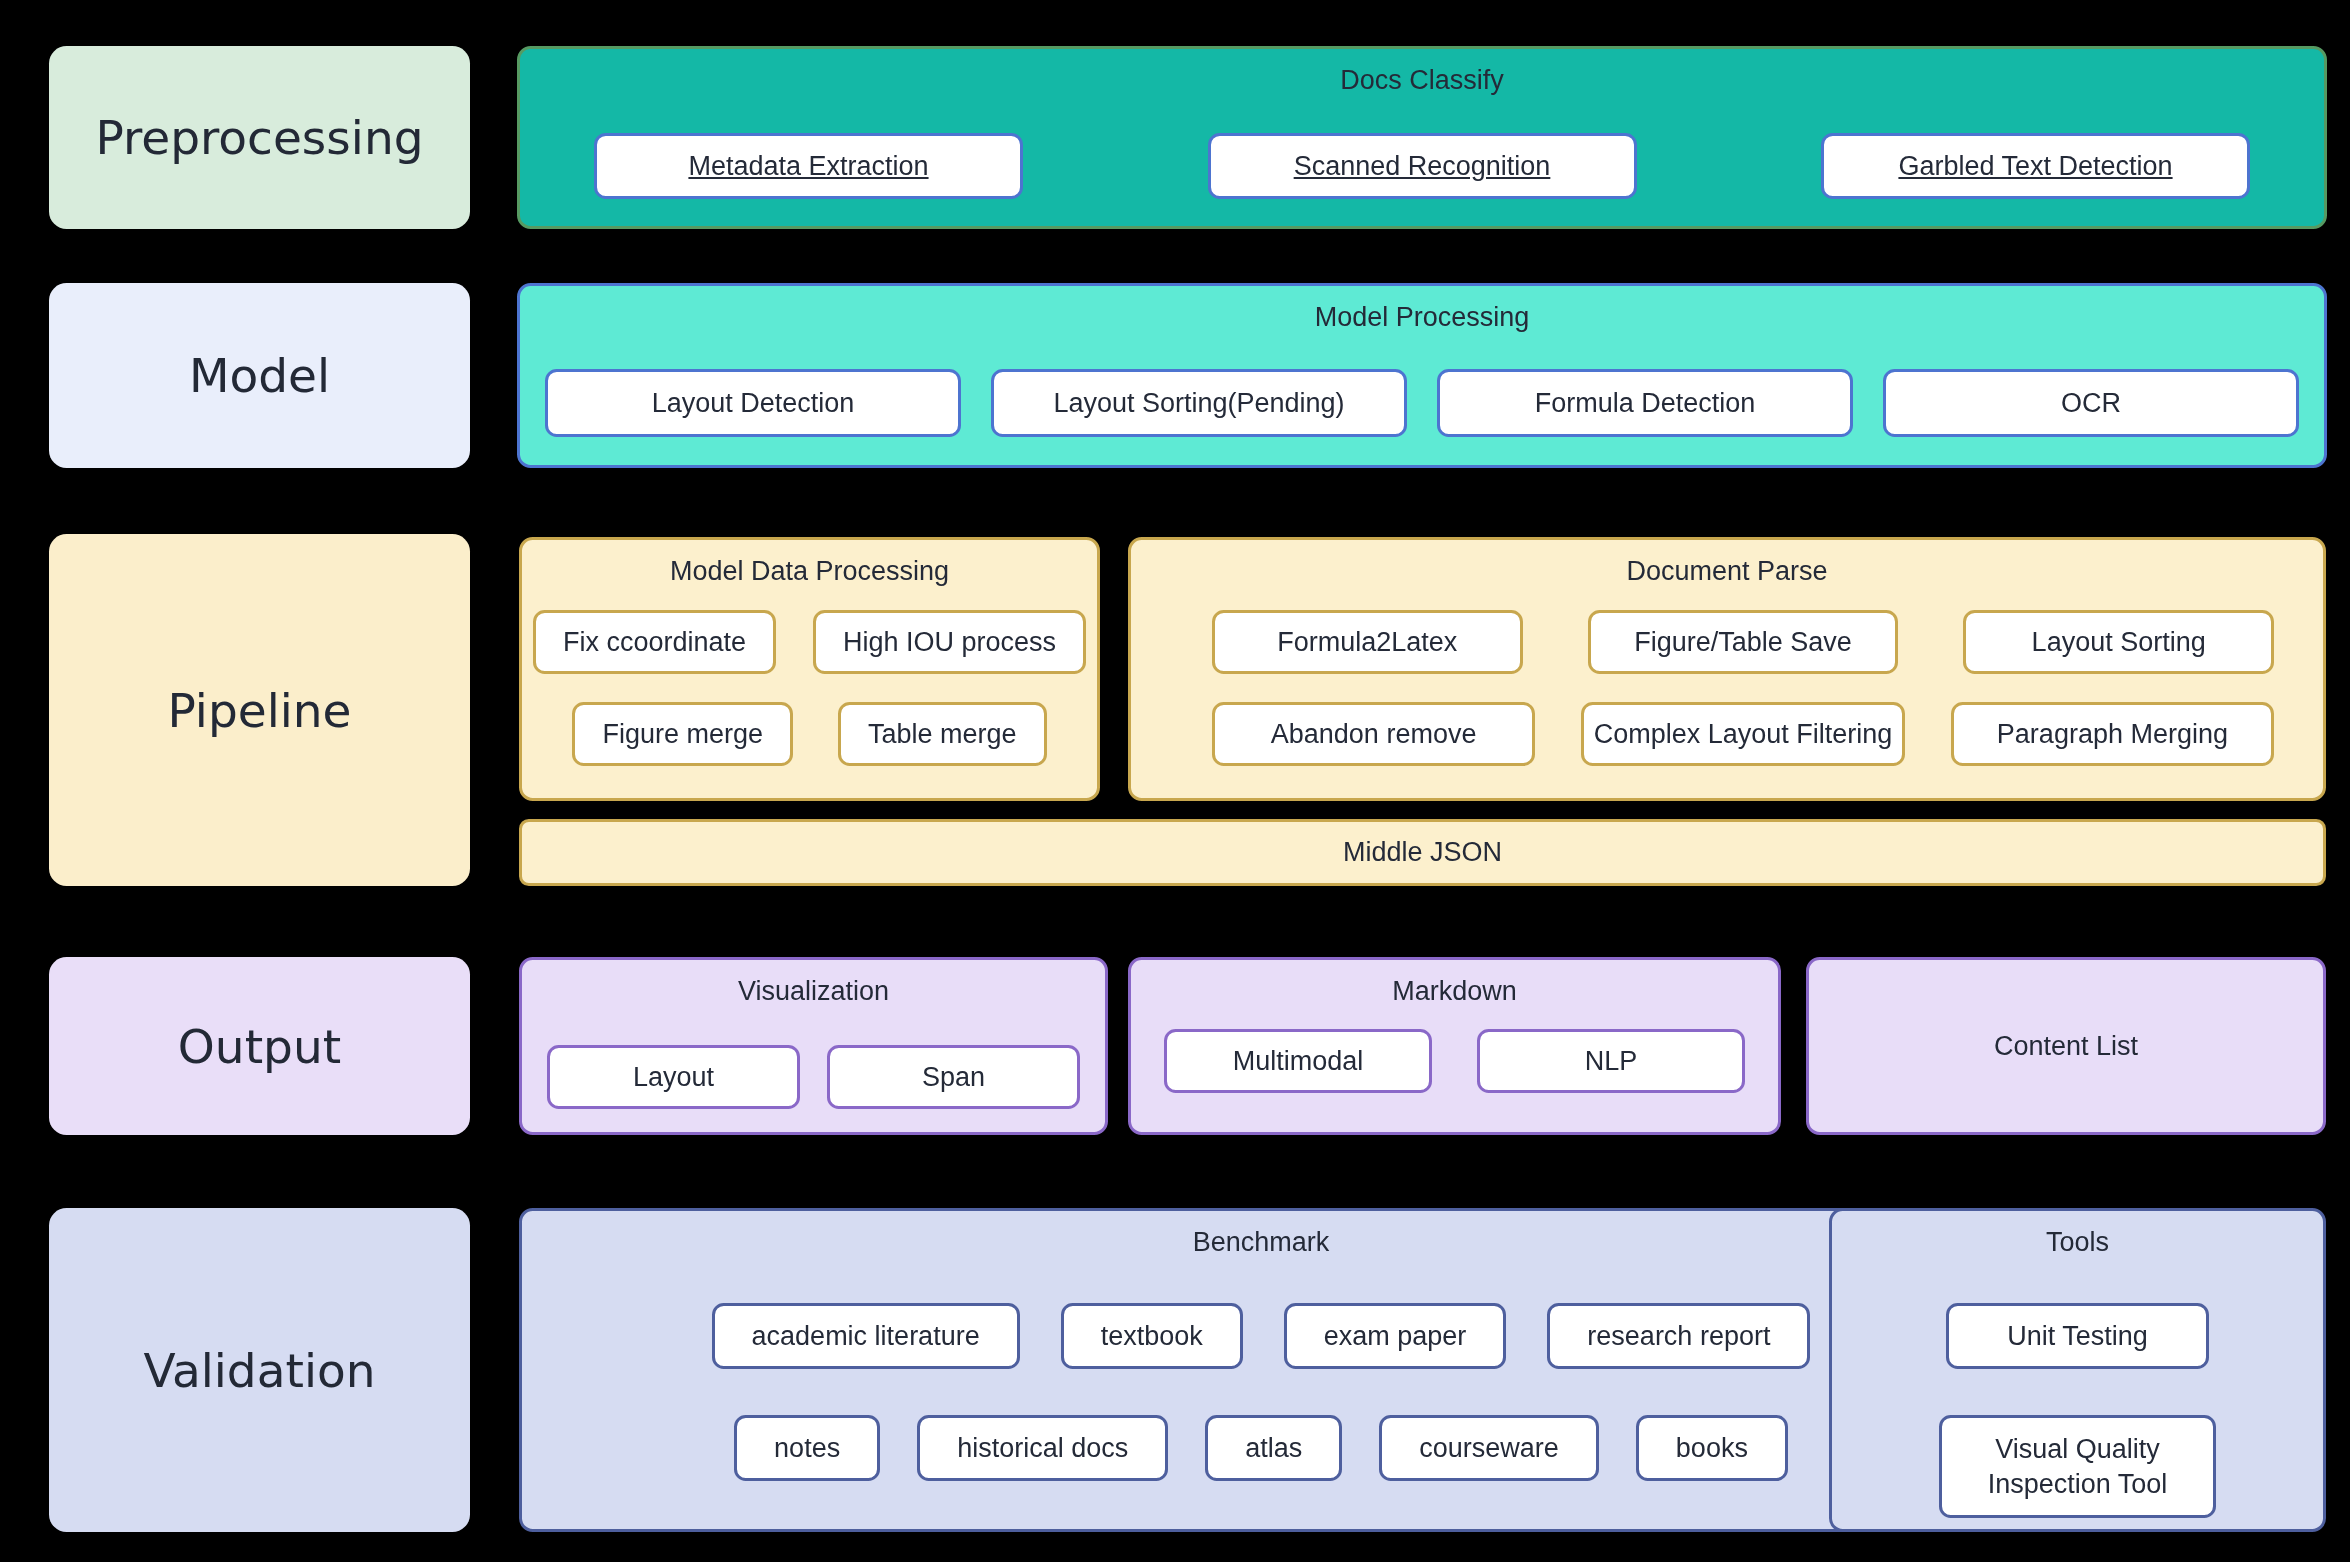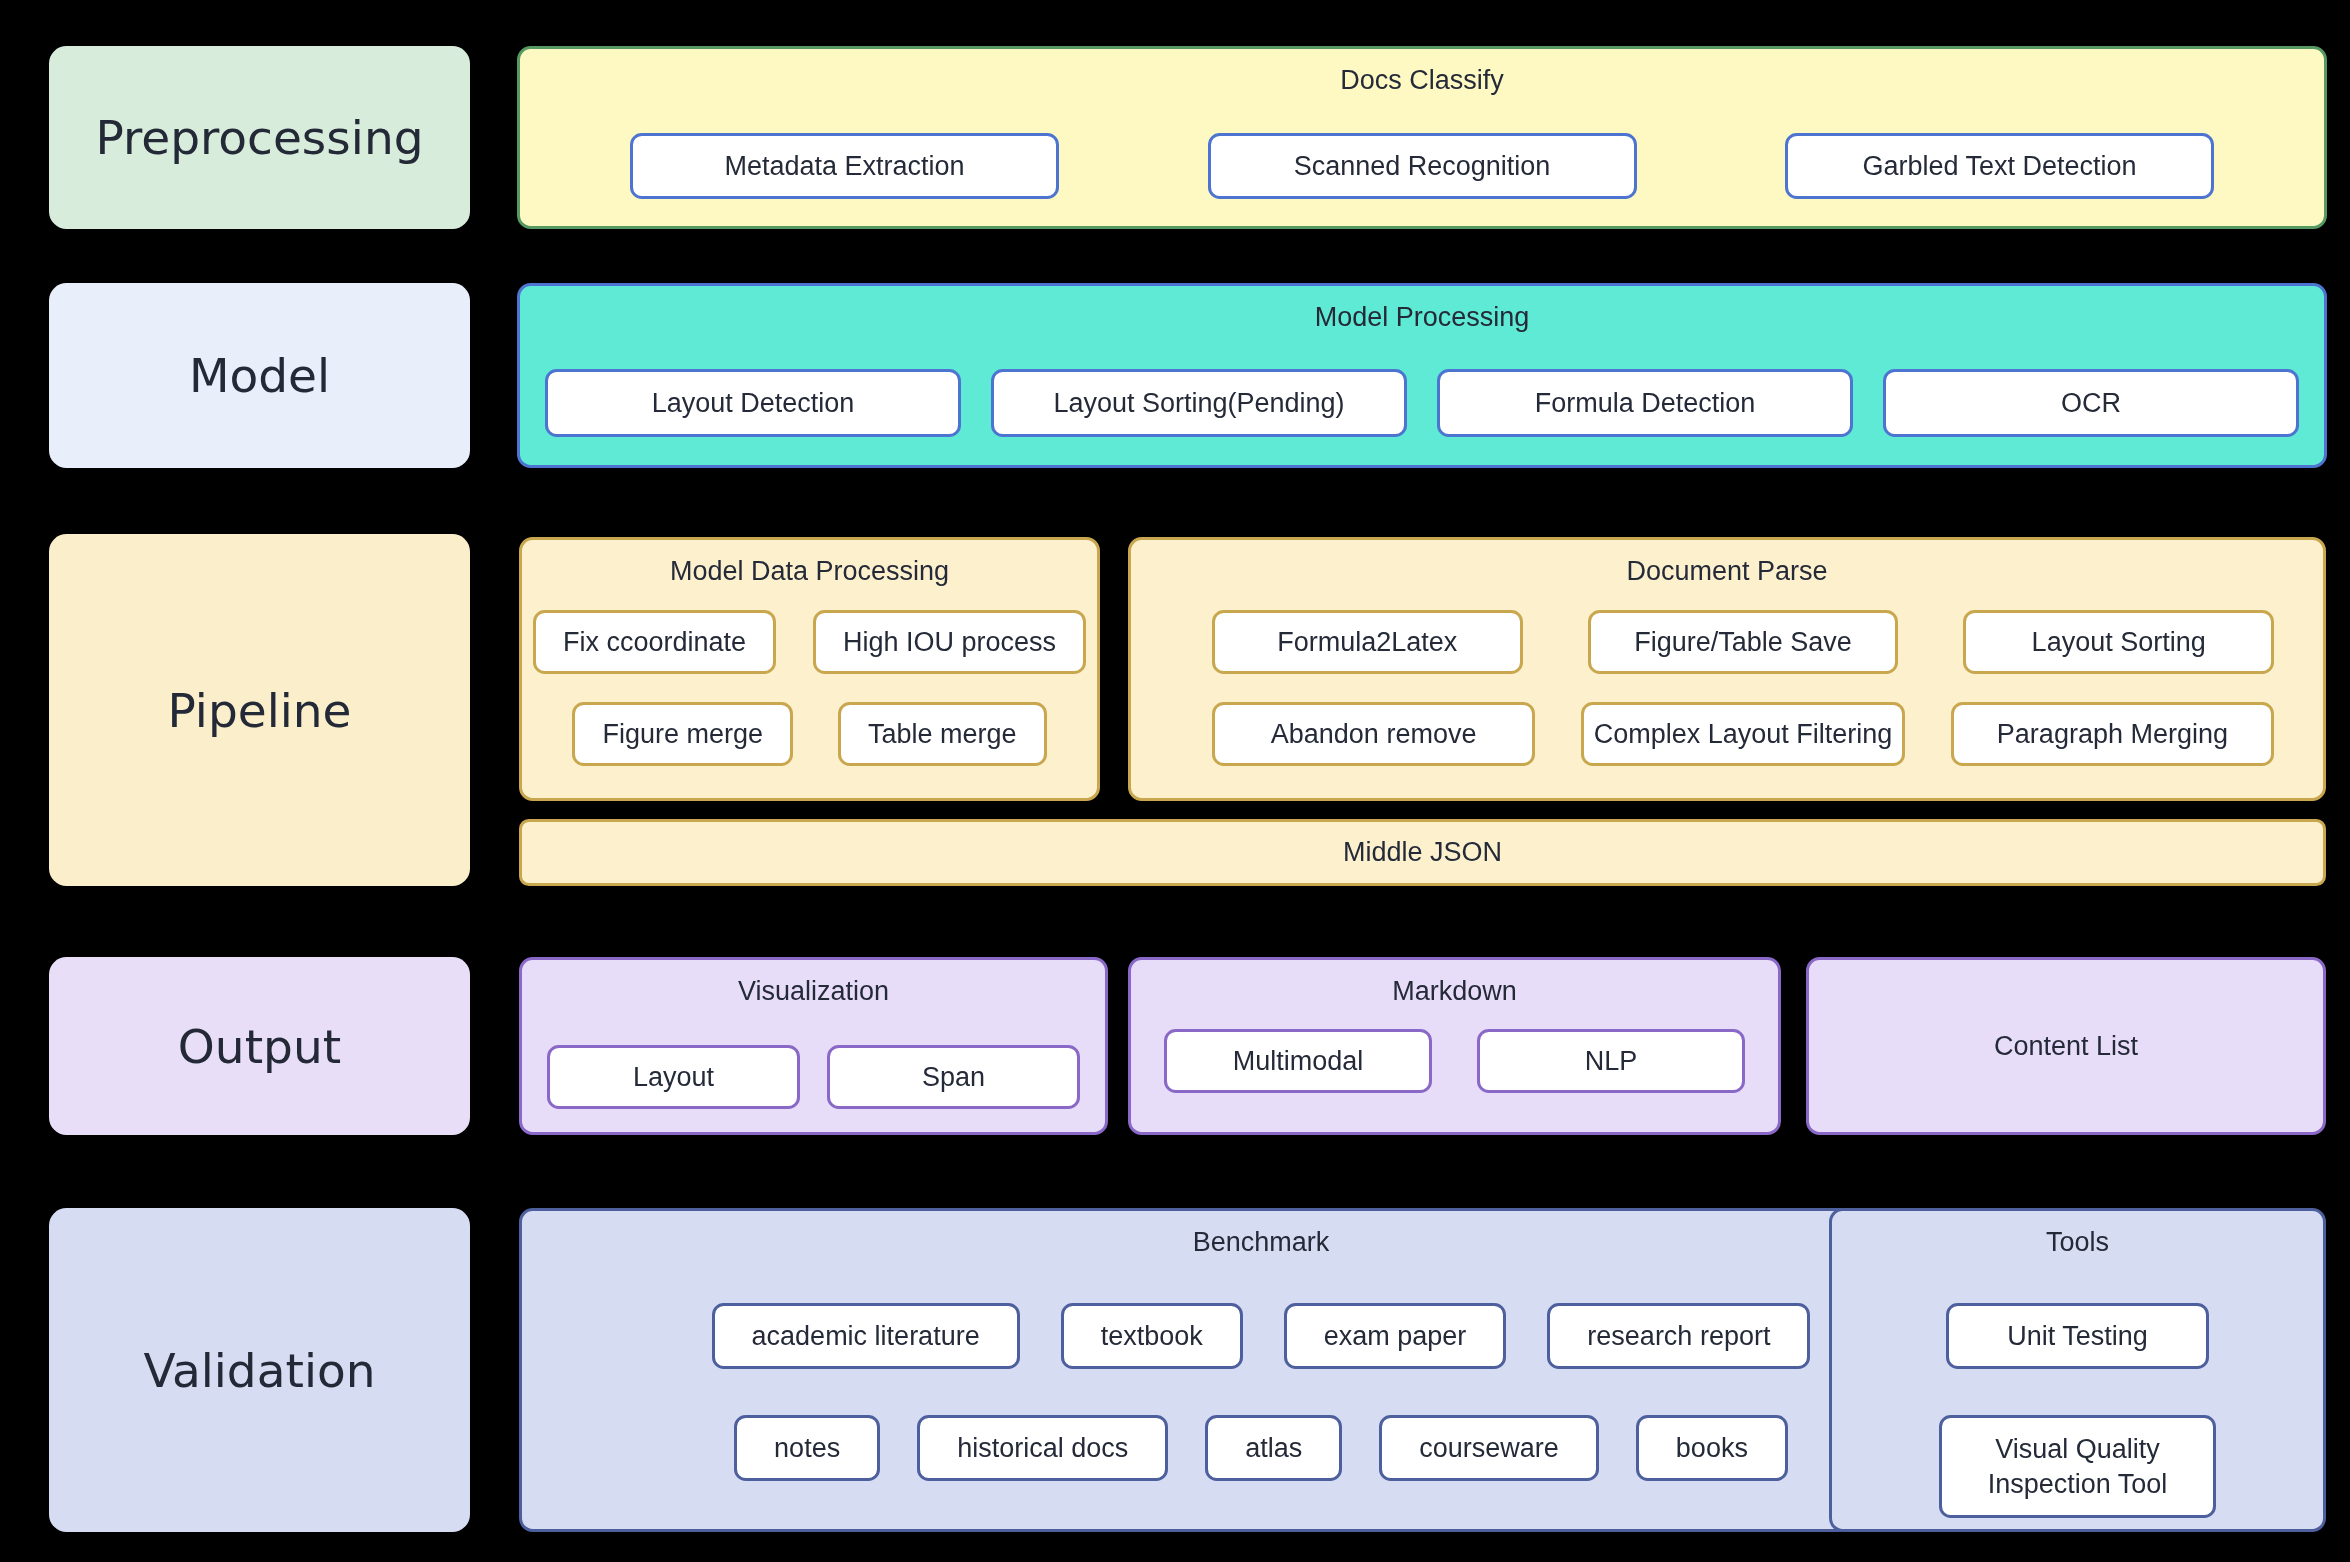--- a/index.html
+++ b/index.html
@@ -21,21 +21,21 @@
     color:#232936;
   }
   .l-green  { background:#d8ecdc; }
   .l-blue   { background:#e9eefb; }
   .l-gold   { background:#fbeecb; }
   .l-purple { background:#e9def8; }
   .l-indigo { background:#d6dcf2; }
 
   
   .box { position:absolute; border-radius:13.7px; border:3.9px solid; }
-  .c-green  { background:#fef9c3; border-color:#569a62; }
+  .c-green  { background:#14b8a6; border-color:#569a62; }
   .c-blue   { background:#5eead4; border-color:#4d74d0; }
   .c-gold   { background:#fcf0cd; border-color:#c8a74e; }
   .c-purple { background:#e8ddf8; border-color:#8a68c8; }
   .c-indigo { background:#d6dcf2; border-color:#4e5f9e; }
 
   .title { margin-top:15.6px; text-align:center; font-size:27px; color:#242a38; }
   .box.center-title { display:flex; align-items:center; justify-content:center; }
   .box.center-title .title { margin-top:0; }
 
   
@@ -45,21 +45,21 @@
     display:flex; align-items:center; justify-content:center;
     font-size:27px; text-align:center; color:#242a38;
     height:66px; padding:0 37px; white-space:nowrap;
   }
   .b-blue   { border-color:#4d74d0; }
   .b-gold   { border-color:#c8a74e; }
   .b-purple { border-color:#8a68c8; }
   .b-indigo { border-color:#4e5f9e; }
 
   
-  .row-docs { top:84px; padding:0 110px; justify-content:space-between; }
+  .row-docs { top:84px; padding:0 74px; justify-content:space-between;text-decoration:underline; }
   .row-docs .chip { width:429px; padding:0; }
   
   .row-mp { top:83px; padding:0 25px; gap:30px; }
   .row-mp .chip { flex:1; height:68px; padding:0; }
   
   .row-mdp1 { top:70px; gap:37px; }
   .row-mdp2 { top:162px; gap:45px; }
   .row-mdp1 .chip, .row-mdp2 .chip { height:64px; padding:0 27px; }
   
   .row-dp1 { top:70px; padding:0 49px; gap:33px; }

